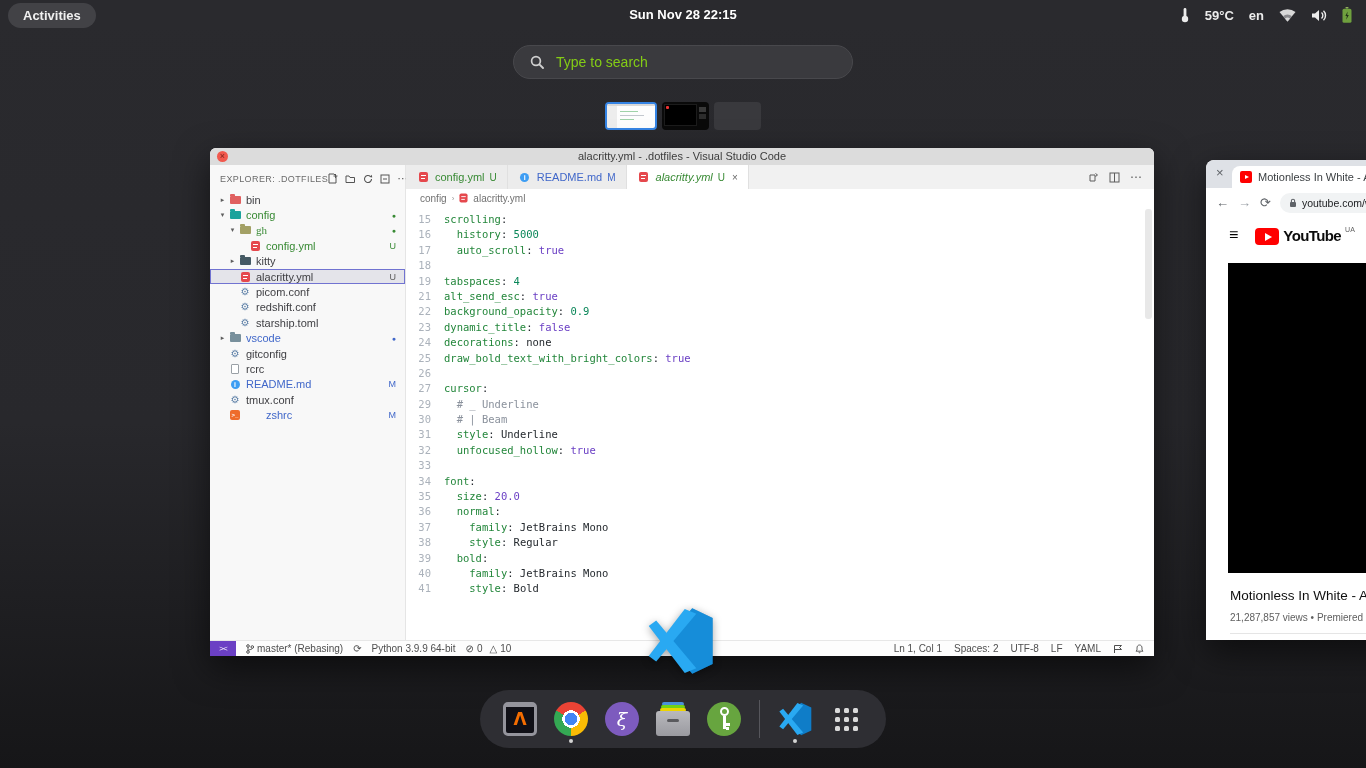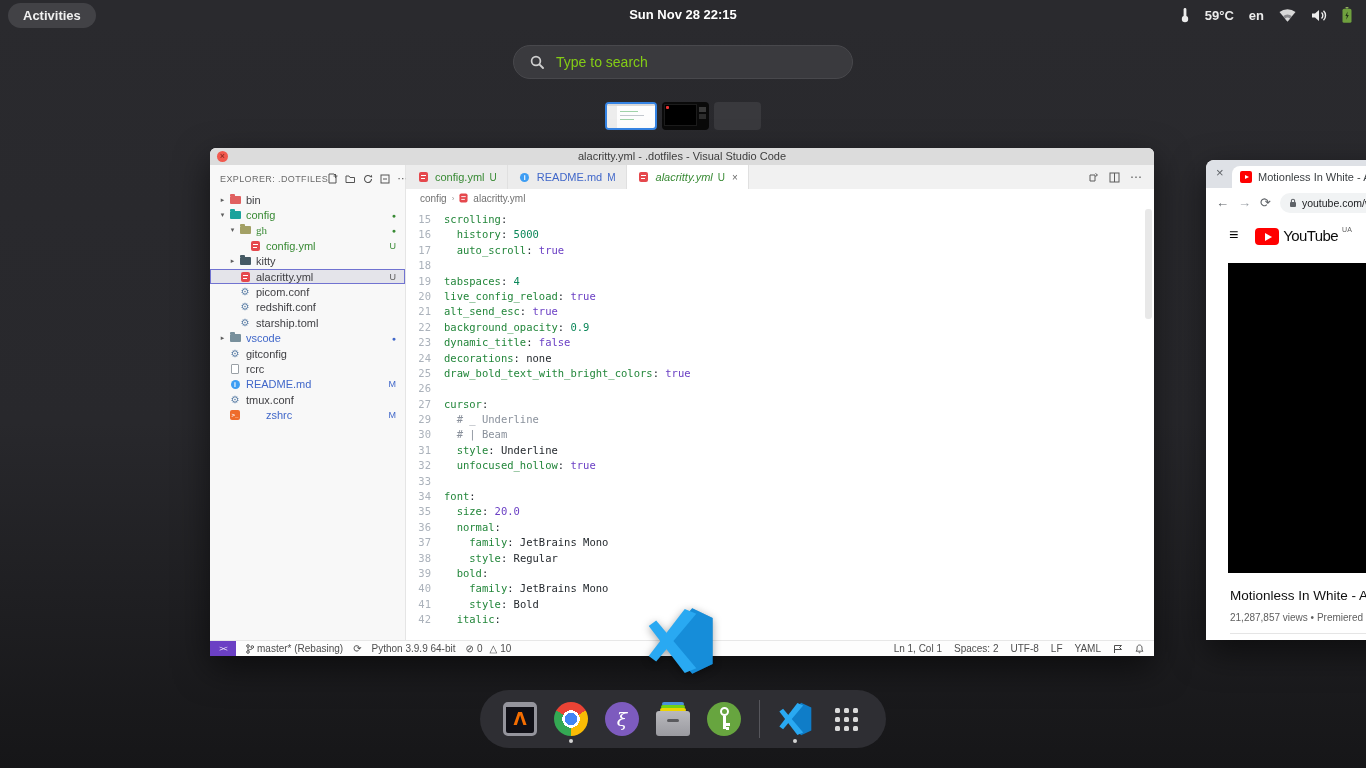--- a/index.html
+++ b/index.html
@@ -118,21 +118,21 @@
   #ctoolbar .nav.dim { color:#9aa0a6; }
   #omnibox { flex:1; height:20px; background:#f1f3f4; border-radius:10px; display:flex;
     align-items:center; gap:5px; padding:0 9px; font-size:10.5px; color:#202124; cursor:text; white-space:nowrap; }
   #ythead { position:absolute; left:0; top:57px; right:0; height:36px; background:#fff;
     display:flex; align-items:center; gap:17px; padding-left:23px; }
   #hamburger { font-size:16px; color:#030303; cursor:pointer; }
   #ytlogo { display:flex; align-items:flex-start; gap:4px; cursor:pointer; }
   .ytplay { width:24px; height:17px; border-radius:4px; background:#f00; position:relative; margin-top:2px; }
   .ytplay:after { content:""; position:absolute; left:9.5px; top:5px;
     border-left:7px solid #fff; border-top:4px solid transparent; border-bottom:4px solid transparent; }
-  #ytword { font-size:15px; font-weight:400; color:#0c0c0c; letter-spacing:-.6px; margin-top:1px; }
+  #ytword { font-size:15px; font-weight:700; color:#0c0c0c; letter-spacing:-.6px; margin-top:1px; }
   #ytregion { font-size:7px; color:#606060; margin-top:0; }
   #cvideo { position:absolute; left:22px; top:103px; width:178px; height:310px; background:#000; cursor:pointer; }
   #cvtitle { position:absolute; left:24px; top:428px; font-size:13.5px; font-weight:500;
     color:#0f0f0f; white-space:nowrap; }
   #cvmeta { position:absolute; left:24px; top:452px; font-size:10px; color:#606060; white-space:nowrap; }
   #cdivider { position:absolute; left:24px; top:473px; right:0; border-top:1px solid #e5e5e5; }
   
   #biglogo { position:absolute; left:646px; top:607px; width:68px; height:68px;
     filter:drop-shadow(0 2px 4px rgba(0,0,0,.35)); }
   
@@ -442,42 +442,40 @@
             </span>
           <span>alacritty.yml</span>
         </div>
         <div id="codewrap">
           <div id="codelines">
               <div class="cl"><span class="ln">15</span><span class="lt"><span class="tk-k">scrolling</span><span class="tk-p">:</span></span></div>
               <div class="cl"><span class="ln">16</span><span class="lt"><span class="tk-k">  history</span><span class="tk-p">:</span><span class="tk-n"> 5000</span></span></div>
               <div class="cl"><span class="ln">17</span><span class="lt"><span class="tk-k">  auto_scroll</span><span class="tk-p">:</span><span class="tk-b"> true</span></span></div>
               <div class="cl"><span class="ln">18</span><span class="lt"></span></div>
               <div class="cl"><span class="ln">19</span><span class="lt"><span class="tk-k">tabspaces</span><span class="tk-p">:</span><span class="tk-n"> 4</span></span></div>
-              <div class="cl"><span class="ln">20</span><span class="lt"><span class="tk-k">live_config_reload</span><span class="tk-p">:</span><span class="tk-b"> true</span></span></div>
               <div class="cl"><span class="ln">21</span><span class="lt"><span class="tk-k">alt_send_esc</span><span class="tk-p">:</span><span class="tk-b"> true</span></span></div>
               <div class="cl"><span class="ln">22</span><span class="lt"><span class="tk-k">background_opacity</span><span class="tk-p">:</span><span class="tk-n"> 0.9</span></span></div>
               <div class="cl"><span class="ln">23</span><span class="lt"><span class="tk-k">dynamic_title</span><span class="tk-p">:</span><span class="tk-b"> false</span></span></div>
               <div class="cl"><span class="ln">24</span><span class="lt"><span class="tk-k">decorations</span><span class="tk-p">:</span><span class="tk-s"> none</span></span></div>
               <div class="cl"><span class="ln">25</span><span class="lt"><span class="tk-k">draw_bold_text_with_bright_colors</span><span class="tk-p">:</span><span class="tk-b"> true</span></span></div>
               <div class="cl"><span class="ln">26</span><span class="lt"></span></div>
               <div class="cl"><span class="ln">27</span><span class="lt"><span class="tk-k">cursor</span><span class="tk-p">:</span></span></div>
               <div class="cl"><span class="ln">29</span><span class="lt"><span class="tk-c">  # _ Underline</span></span></div>
               <div class="cl"><span class="ln">30</span><span class="lt"><span class="tk-c">  # | Beam</span></span></div>
               <div class="cl"><span class="ln">31</span><span class="lt"><span class="tk-k">  style</span><span class="tk-p">:</span><span class="tk-s"> Underline</span></span></div>
               <div class="cl"><span class="ln">32</span><span class="lt"><span class="tk-k">  unfocused_hollow</span><span class="tk-p">:</span><span class="tk-b"> true</span></span></div>
               <div class="cl"><span class="ln">33</span><span class="lt"></span></div>
               <div class="cl"><span class="ln">34</span><span class="lt"><span class="tk-k">font</span><span class="tk-p">:</span></span></div>
               <div class="cl"><span class="ln">35</span><span class="lt"><span class="tk-k">  size</span><span class="tk-p">:</span><span class="tk-b"> 20.0</span></span></div>
               <div class="cl"><span class="ln">36</span><span class="lt"><span class="tk-k">  normal</span><span class="tk-p">:</span></span></div>
               <div class="cl"><span class="ln">37</span><span class="lt"><span class="tk-k">    family</span><span class="tk-p">:</span><span class="tk-s"> JetBrains Mono</span></span></div>
               <div class="cl"><span class="ln">38</span><span class="lt"><span class="tk-k">    style</span><span class="tk-p">:</span><span class="tk-s"> Regular</span></span></div>
               <div class="cl"><span class="ln">39</span><span class="lt"><span class="tk-k">  bold</span><span class="tk-p">:</span></span></div>
               <div class="cl"><span class="ln">40</span><span class="lt"><span class="tk-k">    family</span><span class="tk-p">:</span><span class="tk-s"> JetBrains Mono</span></span></div>
               <div class="cl"><span class="ln">41</span><span class="lt"><span class="tk-k">    style</span><span class="tk-p">:</span><span class="tk-s"> Bold</span></span></div>
-              <div class="cl"><span class="ln">42</span><span class="lt"><span class="tk-k">  italic</span><span class="tk-p">:</span></span></div>
             </div>
           <div id="vsb"></div>
         </div>
       </div>
     </div>
     <div id="vstatus">
       <div id="remoteind">&gt;&lt;</div>
       <span class="sitem">
         <svg width="8" height="10" viewBox="0 0 8 10">
             <circle cx="2" cy="2" r="1.3" fill="none" stroke="#4e4e4e"></circle>

